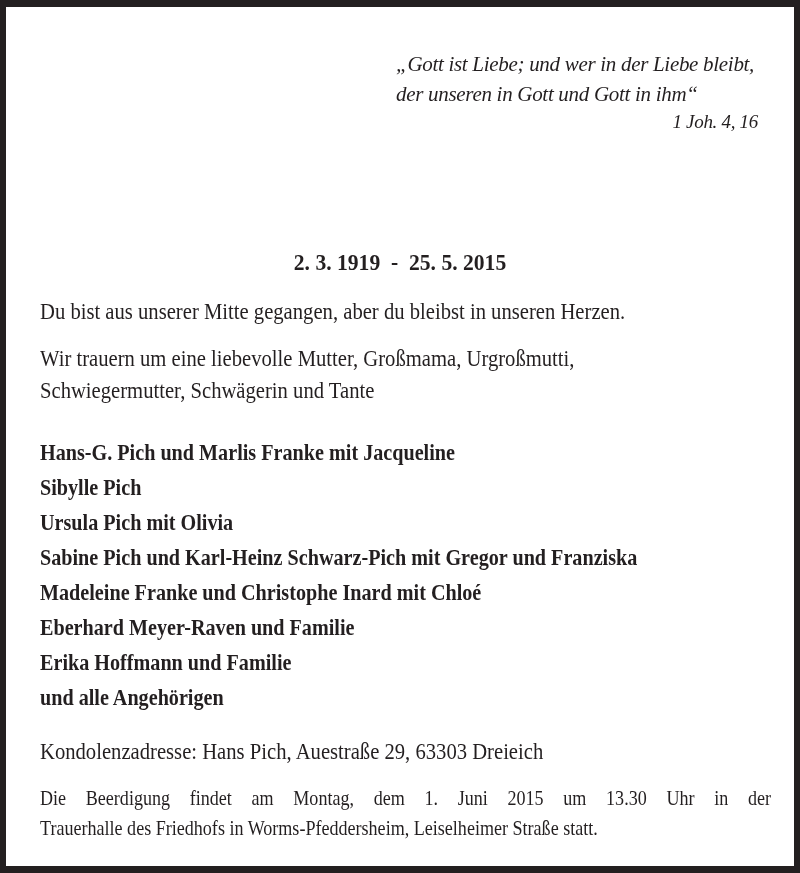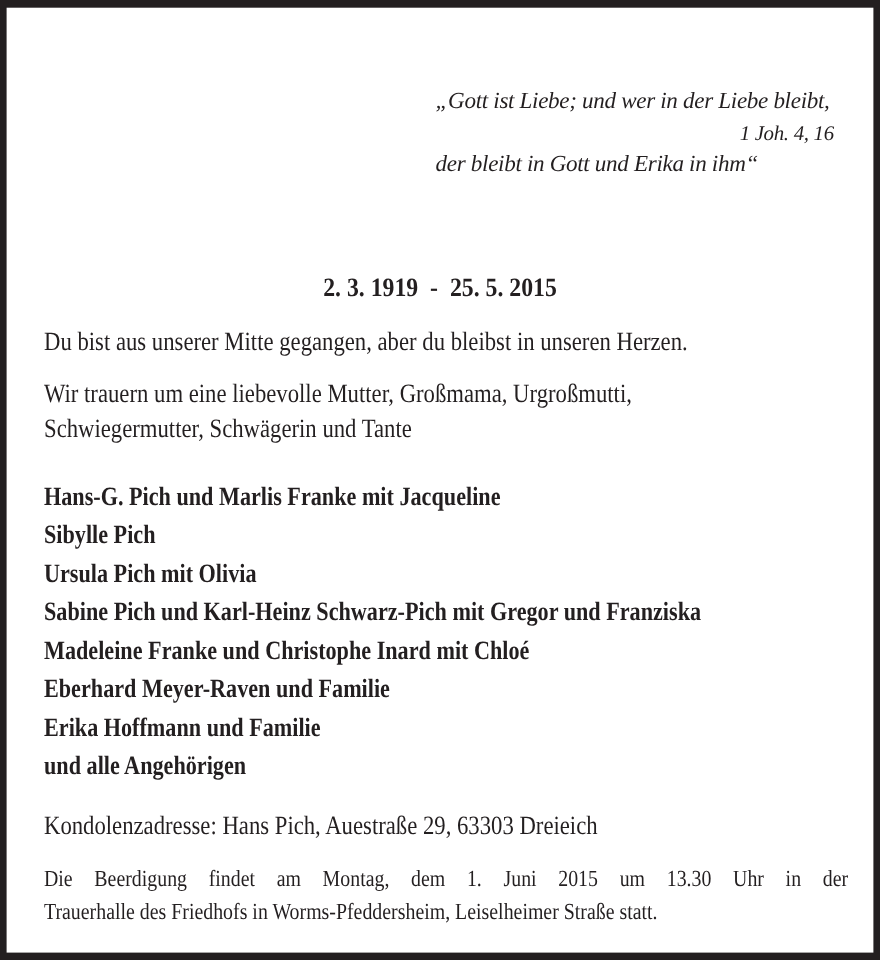--- a/index.html
+++ b/index.html
@@ -19,21 +19,21 @@
     }
     .quote {
       position: absolute;
       left: 390px; top: 42px;
       width: 370px;
       font-style: italic;
       font-size: 21px;
       line-height: 30px;
       letter-spacing: -0.3px;
     }
-    .quote .line { display: block; white-space: nowrap; margin-top: 27px; }
+    .quote .line { display: block; white-space: nowrap; }
     .quote .ref {
       position: absolute;
       right: 8px; top: 58px;
       font-size: 19px;
       white-space: nowrap;
     }
     .title-row {
       position: absolute;
       left: 88px; top: 162px;
       white-space: nowrap;
@@ -108,21 +108,21 @@
       white-space: normal;
     }
   </style>
 </head>
 <body>
 
 <div class="card">
 
   <div class="quote">
     <span class="line">„Gott ist Liebe; und wer in der Liebe bleibt,</span>
-    <span class="line">der bleibt in Gott und Erika in ihm“</span>
+    <span class="line">der unseren in Gott und Gott in ihm“</span>
     <span class="ref">1 Joh. 4, 16</span>
   </div>
 
 
   <div class="dates" style="white-space:pre;">2. 3. 1919  -  25. 5. 2015</div>
 
   <div class="p p1">Du bist aus unserer Mitte gegangen, aber du bleibst in unseren Herzen.</div>
 
   <div class="p p2">
     <span class="line">Wir trauern um eine liebevolle Mutter, Großmama, Urgroßmutti,</span>

